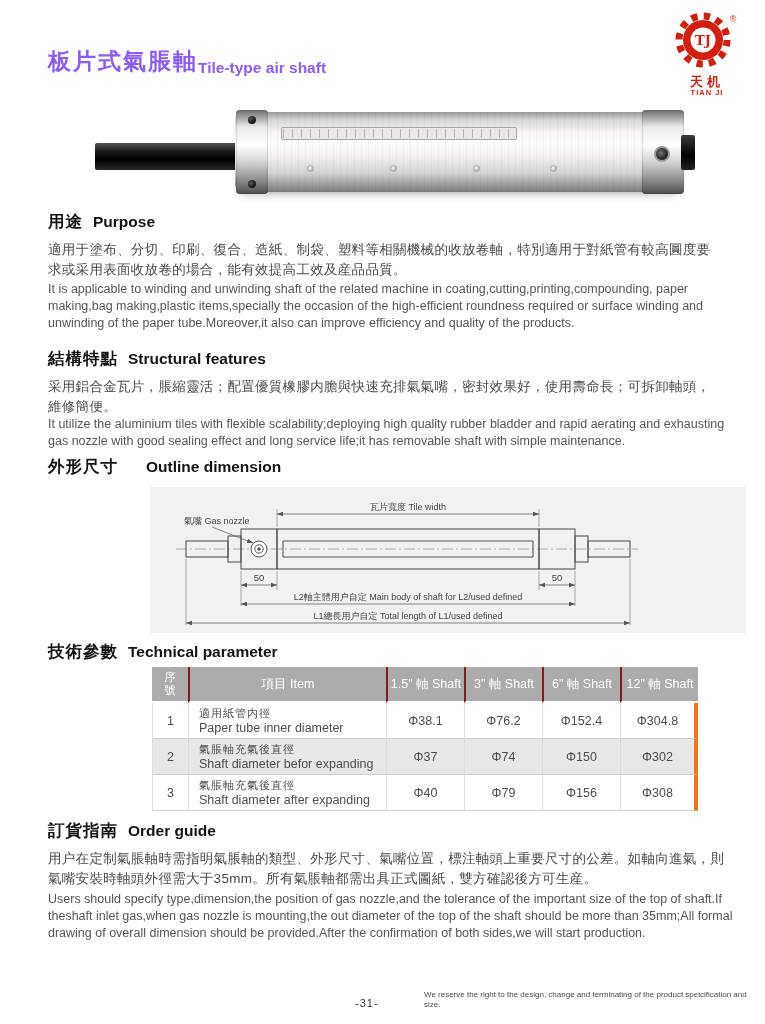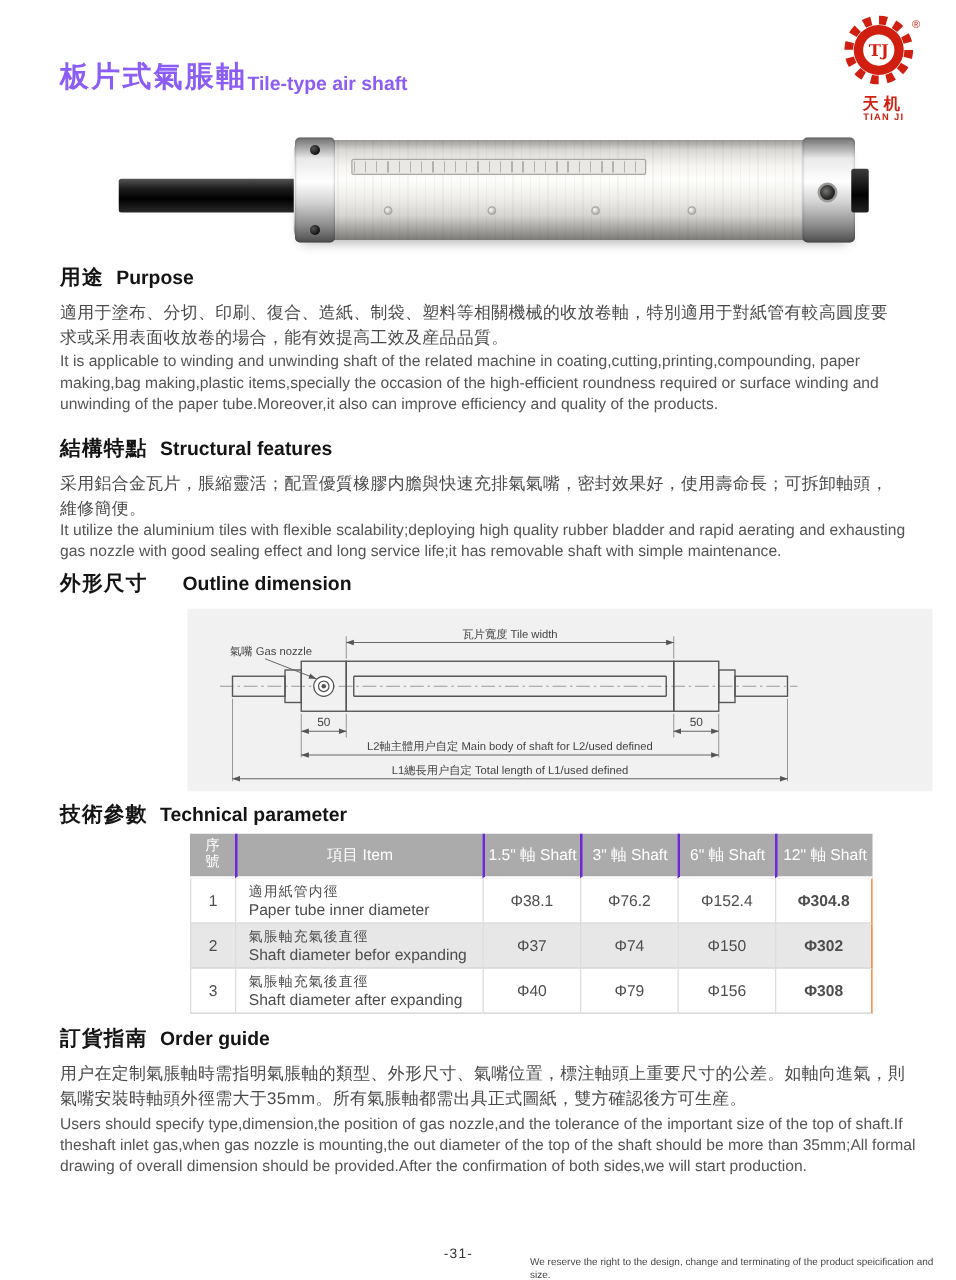--- a/index.html
+++ b/index.html
@@ -72,39 +72,39 @@
   .drawing { left:150px; top:487px; width:596px; height:146px; background:#f1f1f1; }
   .drawing text { font-size:9px; fill:#444; font-family:"Liberation Sans","DejaVu Sans",sans-serif; }
   .drawing .dimnum { font-size:9.5px; }
 
   
   .tp-table { left:152px; top:667px; border-collapse:separate; border-spacing:0; table-layout:fixed; }
   .tp-table th {
     background:#ababab; color:#fff; font-weight:normal; font-size:12.5px;
     height:36px; vertical-align:middle; text-align:center; border-bottom:2px solid #fff;
   }
-  .tp-table th + th { border-left:2px solid #6d28d9;margin-top:43px; }
+  .tp-table th + th { border-left:2px solid #7f1d1d;margin-top:43px; }
   .tp-table th.no-h { white-space:pre-line; font-size:11.5px; line-height:1.15; }
   .tp-table td {
     height:36px; vertical-align:middle; background:#fff;
     border-left:1px solid #dcdcdc; border-bottom:1px solid #cfcfcf; color:#4d4d4d;
   }
-  .tp-table td:last-child { border-right:1px solid #f97316;font-weight:bold; }
+  .tp-table td:last-child { border-right:4px solid #f97316; }
   .tp-table tr.alt td { background:#e7e7e7; }
   .tp-table td.no { text-align:center; font-size:12.5px; }
   .tp-table td.item { padding-left:10px; }
   .tp-table td.val { text-align:center; font-size:12.5px; }
   .item-zh { font-size:11px; letter-spacing:1px; }
   .item-en { font-size:12.5px; }
 
   
   .pageno { left:355px; top:997px; font-size:11px; color:#333; letter-spacing:1px; }
   .footnote { left:424px; top:988px; width:336px; color:#333; }
   .footnote .fz { font-size:9.5px; letter-spacing:0.5px; }
-  .footnote .fe { font-size:8px; color:#474747; margin-top:17px; line-height:1.2; }
+  .footnote .fe { font-size:8px; color:#474747; margin-top:2px; line-height:1.2; }
 </style>
 </head>
 <body>
 
 <div class="abs logo">
   <svg width="64" height="58" viewBox="0 0 64 58">
     <circle cx="28" cy="28" r="24" fill="none" stroke="#d01f10" stroke-width="7" stroke-dasharray="6.3 6.27"></circle>
     <circle cx="28" cy="28" r="20" fill="#d01f10"></circle>
     <circle cx="28" cy="28" r="12.5" fill="#ffffff"></circle>
     <text x="28" y="33" text-anchor="middle" style="font-family:'DejaVu Serif',serif;font-size:13px;font-weight:bold;fill:#d01f10">TJ</text>

